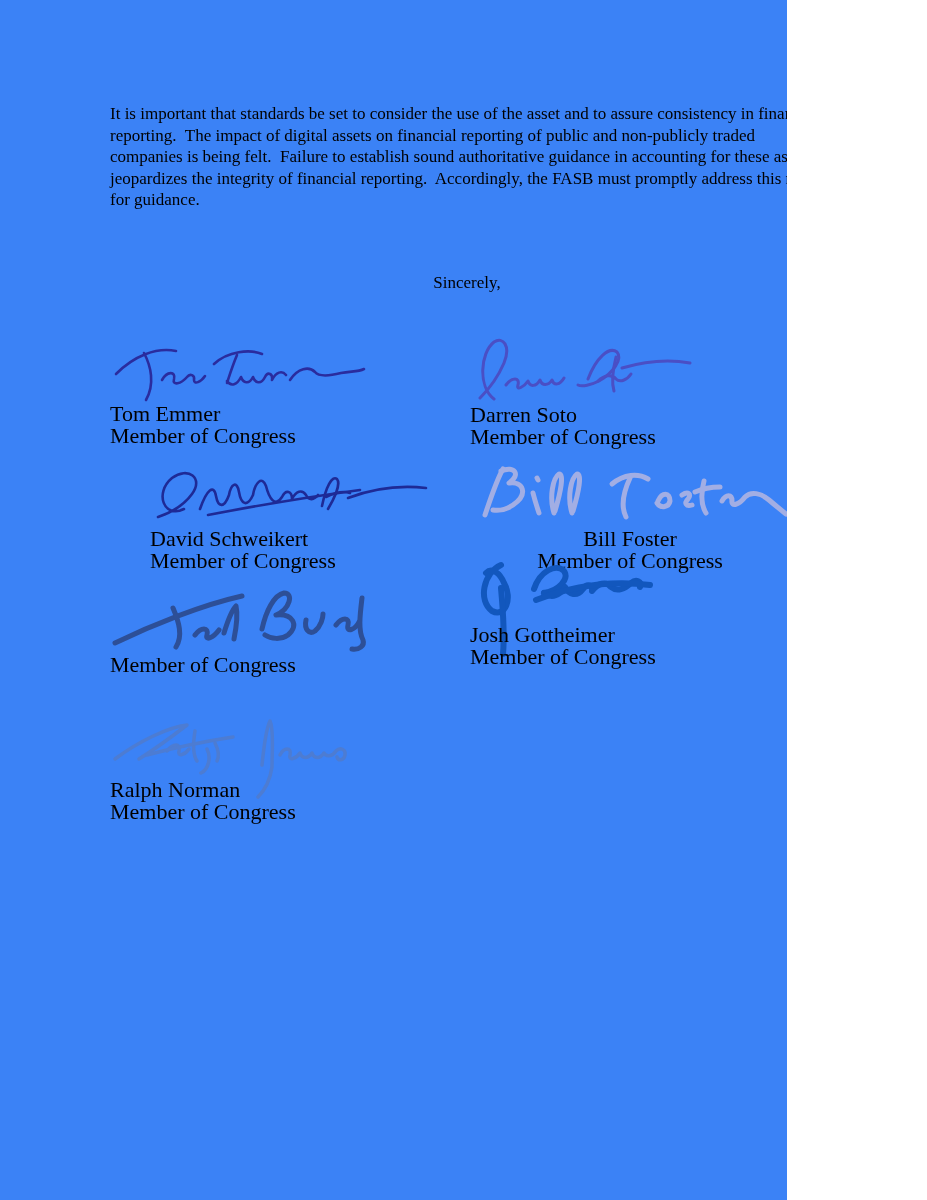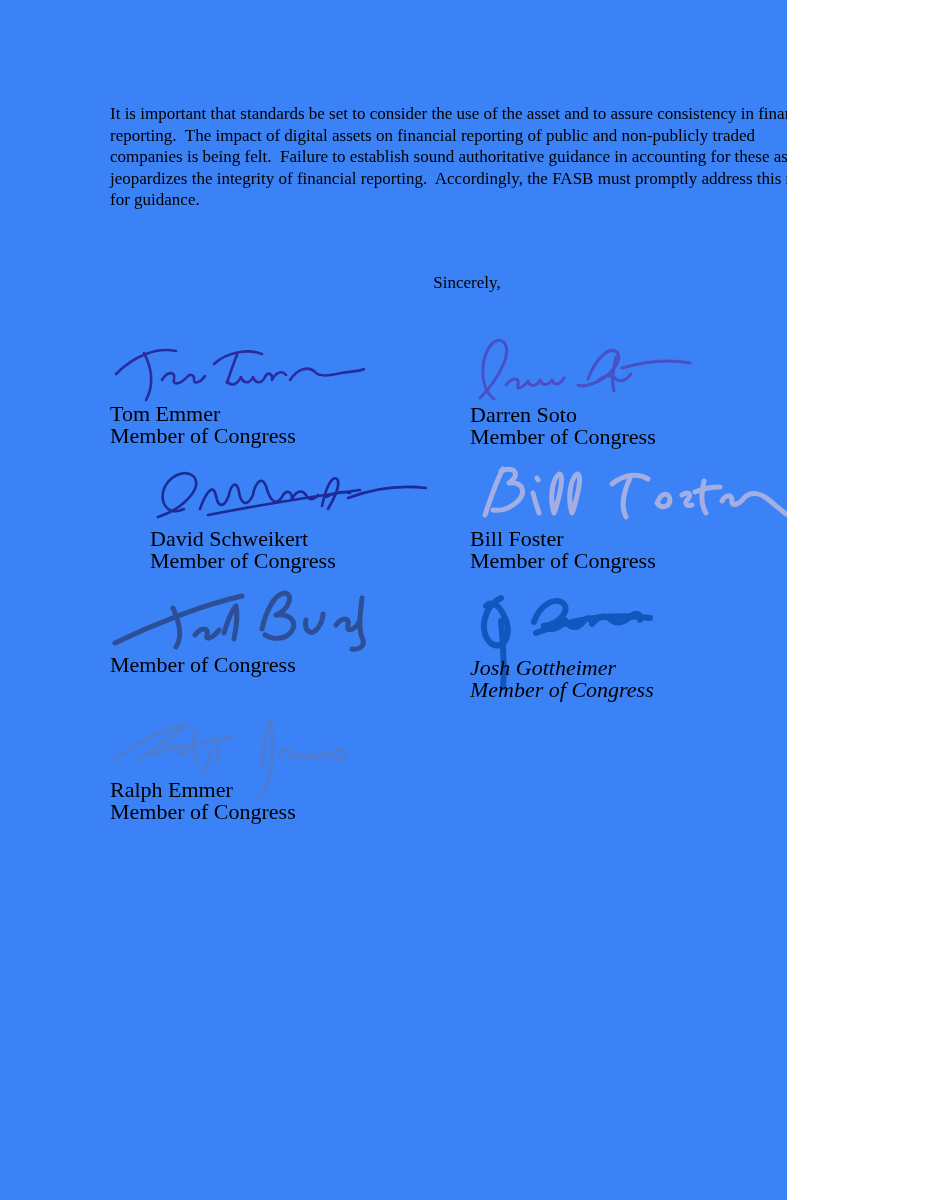--- a/index.html
+++ b/index.html
@@ -102,21 +102,21 @@
         <path d="M172,41 C176,22 182,10 187,14 C191,19 184,34 178,44"></path>
         <path d="M176,32 C186,27 194,26 200,28"></path>
         <path d="M198,33 C222,24 250,20 276,23"></path>
         <path d="M58,50 C105,41 158,32 210,25"></path>
       </g>
     </svg>
     <div class="sig-name">David Schweikert</div>
     <div class="sig-title">Member of Congress</div>
   </div>
 
-  <div class="signer" style="left:470px; top:463px;">
+  <div class="signer" style="left:470px; top:463px;text-align:center;">
     <svg width="320" height="60" viewBox="0 0 320 60" style="margin-bottom:5px;">
       <g class="sig-g" stroke-width="5" stroke="#a2aee4">
         <path d="M15,52 C21,34 27,16 33,6"></path>
         <path d="M31,8 C45,2 51,12 39,20 C53,18 59,31 43,42 C37,46 29,48 23,47"></path>
         <path d="M63,30 C65,38 67,44 69,50"></path>
         <path d="M67,15 L68,17"></path>
         <path d="M84,50 C79,34 83,15 89,11 C94,11 91,28 85,48"></path>
         <path d="M102,50 C97,34 101,15 107,11 C112,11 109,28 103,48"></path>
         <path d="M142,21 C154,11 168,10 178,16"></path>
         <path d="M160,15 C153,30 151,44 156,54"></path>
@@ -140,21 +140,21 @@
         <path d="M114,48 C118,35 122,25 126,21 C128,30 126,44 124,54"></path>
         <path d="M152,44 C156,26 164,10 174,8 C184,8 180,24 166,30 C182,28 190,40 178,50 C171,55 161,54 155,50"></path>
         <path d="M196,35 C194,44 199,50 205,46 C211,41 213,33 213,29"></path>
         <path d="M226,40 C232,32 240,32 238,40 C236,48 245,45 249,37"></path>
         <path d="M252,13 C250,30 248,45 253,55 C255,61 249,65 242,64"></path>
       </g>
     </svg>
     <div class="sig-title">Member of Congress</div>
   </div>
 
-  <div class="signer" style="left:470px; top:589px;font-style:italic;">
+  <div class="signer" style="left:470px; top:556px;">
     <svg width="200" height="64" viewBox="0 0 200 64" style="margin-bottom:4px;">
       <g class="sig-g" stroke-width="6" stroke="#1257bd">
         <path d="M31,9 C13,17 8,45 22,55 C35,62 43,43 34,27 C30,17 22,11 16,17"></path>
         <path d="M31,32 C33,54 35,76 33,98"></path>
         <path d="M64,33 C70,15 86,7 94,15 C100,23 88,35 74,37"></path>
         <path d="M74,37 C82,43 90,39 95,31 C99,39 107,41 113,33 C117,27 123,29 122,35 C128,27 136,25 141,31 C147,36 155,33 161,27 C166,23 172,25 170,31"></path>
         <path d="M66,44 C102,30 142,24 180,29"></path>
       </g>
     </svg>
     <div class="sig-name">Josh Gottheimer</div>
@@ -167,17 +167,17 @@
         <path d="M5,45 C29,27 59,13 77,11 C64,21 45,35 29,45"></path>
         <path d="M57,37 C63,29 71,29 69,37 C67,43 75,41 79,35"></path>
         <path d="M85,17 C83,29 83,41 87,47"></path>
         <path d="M97,35 C101,43 99,55 91,59"></path>
         <path d="M105,29 C109,37 109,43 107,47"></path>
         <path d="M37,41 C67,33 97,27 123,23"></path>
         <path d="M152,51 C154,31 156,15 160,7 C164,15 162,35 162,53 C160,67 154,77 148,83"></path>
         <path d="M170,41 C174,33 182,33 180,41 C178,47 186,45 190,39 C192,45 198,45 202,39 C204,45 210,45 214,39 C216,43 222,43 226,37 C230,33 236,35 235,41 C234,47 228,47 227,43"></path>
       </g>
     </svg>
-    <div class="sig-name">Ralph Emmer</div>
+    <div class="sig-name">Ralph Norman</div>
     <div class="sig-title">Member of Congress</div>
   </div>
 
 </div>
 
 </body></html>

